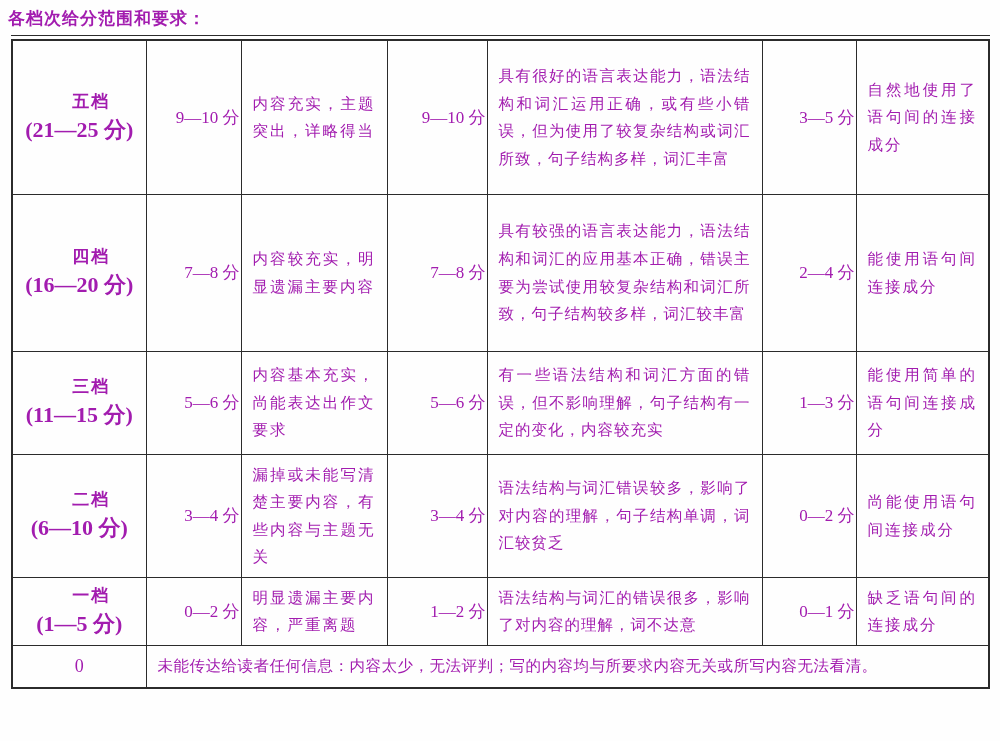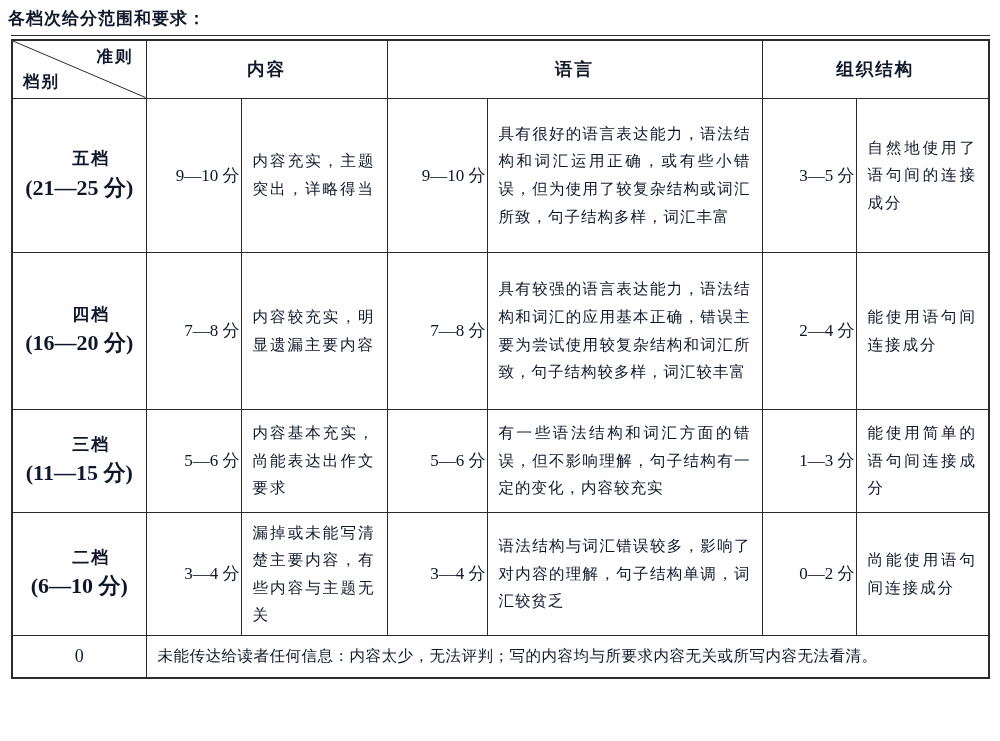--- a/index.html
+++ b/index.html
@@ -7,21 +7,21 @@
     padding: 0;
     background: #ffffff;
     width: 1000px;
   }
   .page {
     width: 1000px;
     height: 741px;
     background: #fefefe;
     box-sizing: border-box;
     position: relative;
-    color: #0f172a;
+    color: #a21caf;
   }
   .doc-title {
     font-family: "Liberation Sans", "DejaVu Sans", sans-serif;
     font-weight: bold;
     font-size: 17px;
     padding: 7px 0 0 8px;
     letter-spacing: 1px;
   }
   .table-wrap {
     margin: 5px 0 0 11px;
@@ -163,32 +163,20 @@
         <col style="width:134px">
         <col style="width:95px">
         <col style="width:146px">
         <col style="width:100px">
         <col style="width:275px">
         <col style="width:94px">
         <col>
       </colgroup>
 
       <tbody>
-          <tr class="r-header">
-        <td class="corner">
-          <svg viewBox="0 0 100 100" preserveAspectRatio="none">
-            <line x1="0" y1="0" x2="100" y2="100" stroke="#2b2b2b" stroke-width="1" vector-effect="non-scaling-stroke"></line>
-          </svg>
-          <span class="criteria">准则</span>
-          <span class="level-word">档别</span>
-        </td>
-        <td class="group-head" colspan="2">内容</td>
-        <td class="group-head" colspan="2">语言</td>
-        <td class="group-head" colspan="2">组织结构</td>
-      </tr>
 
       <tr class="r1">
         <td class="level-cell">
           <span class="level-name">五档</span>
           <span class="level-range">(21—25 分)</span>
         </td>
         <td class="score">9—10 分</td>
         <td class="desc narrow">内容充实，主题突出，详略得当</td>
         <td class="score">9—10 分</td>
         <td class="desc">具有很好的语言表达能力，语法结构和词汇运用正确，或有些小错误，但为使用了较复杂结构或词汇所致，句子结构多样，词汇丰富</td>
@@ -228,20 +216,32 @@
           <span class="level-range">(6—10 分)</span>
         </td>
         <td class="score">3—4 分</td>
         <td class="desc narrow">漏掉或未能写清楚主要内容，有些内容与主题无关</td>
         <td class="score">3—4 分</td>
         <td class="desc">语法结构与词汇错误较多，影响了对内容的理解，句子结构单调，词汇较贫乏</td>
         <td class="score">0—2 分</td>
         <td class="desc narrow">尚能使用语句间连接成分</td>
       </tr>
 
+      <tr class="r5">
+        <td class="level-cell">
+          <span class="level-name">一档</span>
+          <span class="level-range">(1—5 分)</span>
+        </td>
+        <td class="score">0—2 分</td>
+        <td class="desc narrow">明显遗漏主要内容，严重离题</td>
+        <td class="score">1—2 分</td>
+        <td class="desc">语法结构与词汇的错误很多，影响了对内容的理解，词不达意</td>
+        <td class="score">0—1 分</td>
+        <td class="desc narrow">缺乏语句间的连接成分</td>
+      </tr>
 
       <tr class="r0">
         <td class="zero-level">0</td>
         <td class="zero-desc" colspan="6">未能传达给读者任何信息：内容太少，无法评判；写的内容均与所要求内容无关或所写内容无法看清。</td>
       </tr>
 
     </tbody>
       </table>
   </div>
 </div>

